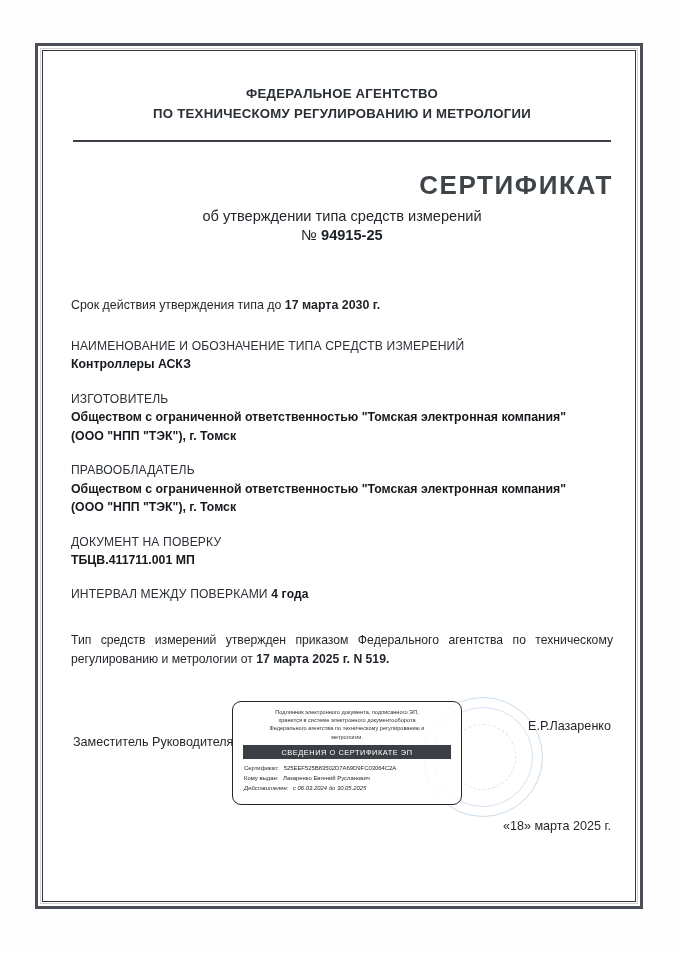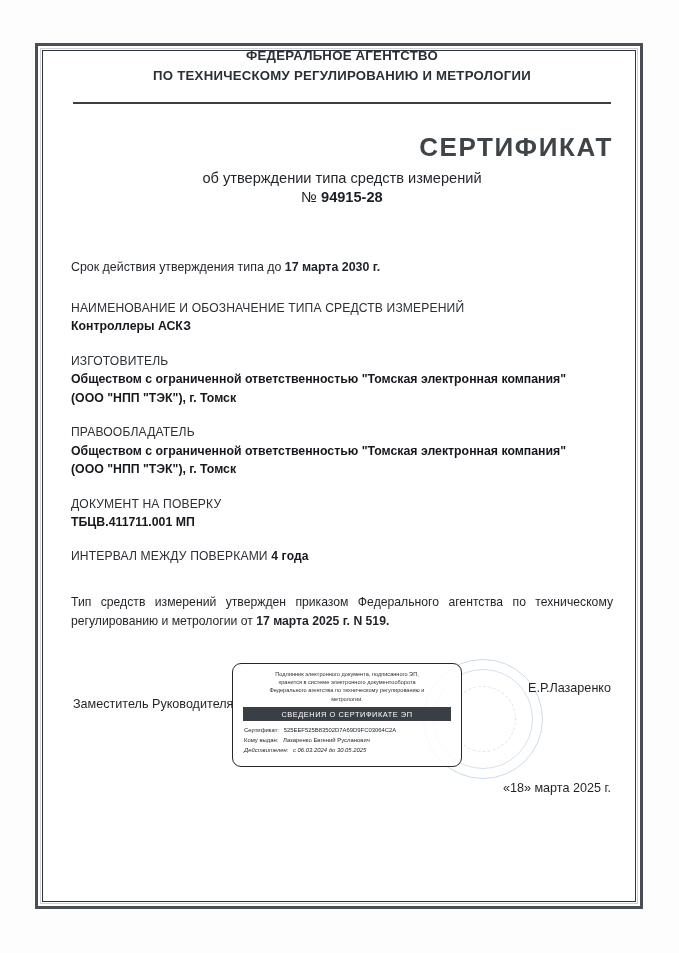--- a/index.html
+++ b/index.html
@@ -56,20 +56,21 @@
   }
 
   
   .agency {
     text-align: center;
     font-size: 13.2px;
     font-weight: bold;
     letter-spacing: 0.25px;
     line-height: 1.55;
     color: #2a2f35;
+    padding-top: 38px;
   }
   .rule {
     height: 0;
     border-top: 2px solid #3a3f45;
     margin: 15px 2px 0 2px;
   }
 
   
   .title {
     text-align: right;
@@ -246,21 +247,21 @@
       <div class="agency">
         <div>ФЕДЕРАЛЬНОЕ АГЕНТСТВО</div>
         <div>ПО ТЕХНИЧЕСКОМУ РЕГУЛИРОВАНИЮ И МЕТРОЛОГИИ</div>
       </div>
       <div class="rule"></div>
 
       <div class="title">СЕРТИФИКАТ</div>
       <div class="subtitle">об утверждении типа средств измерений</div>
       <div class="cert-number">
         <span>№</span>
-        <b>94915-28</b>
+        <b>94915-25</b>
       </div>
 
       <div class="body-block">
 
         <div class="field-validity">
           <span>Срок действия утверждения типа до</span>
           <b>17 марта 2030 г.</b>
         </div>
 
         <div class="field">

